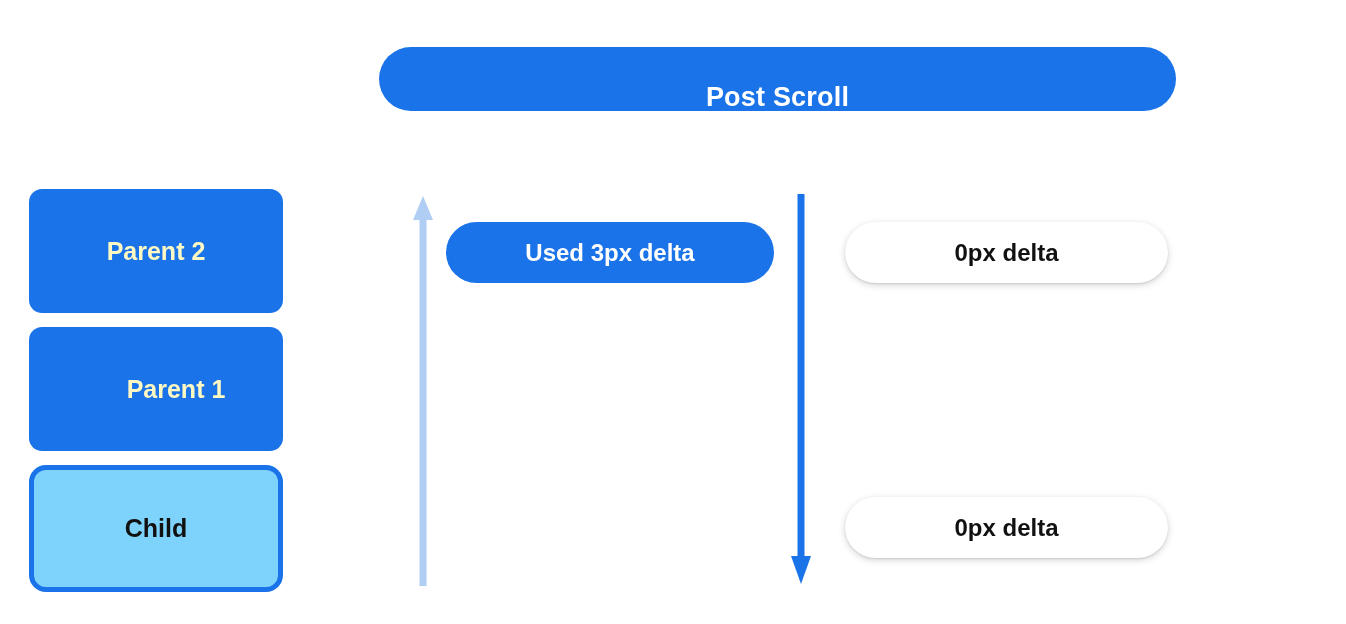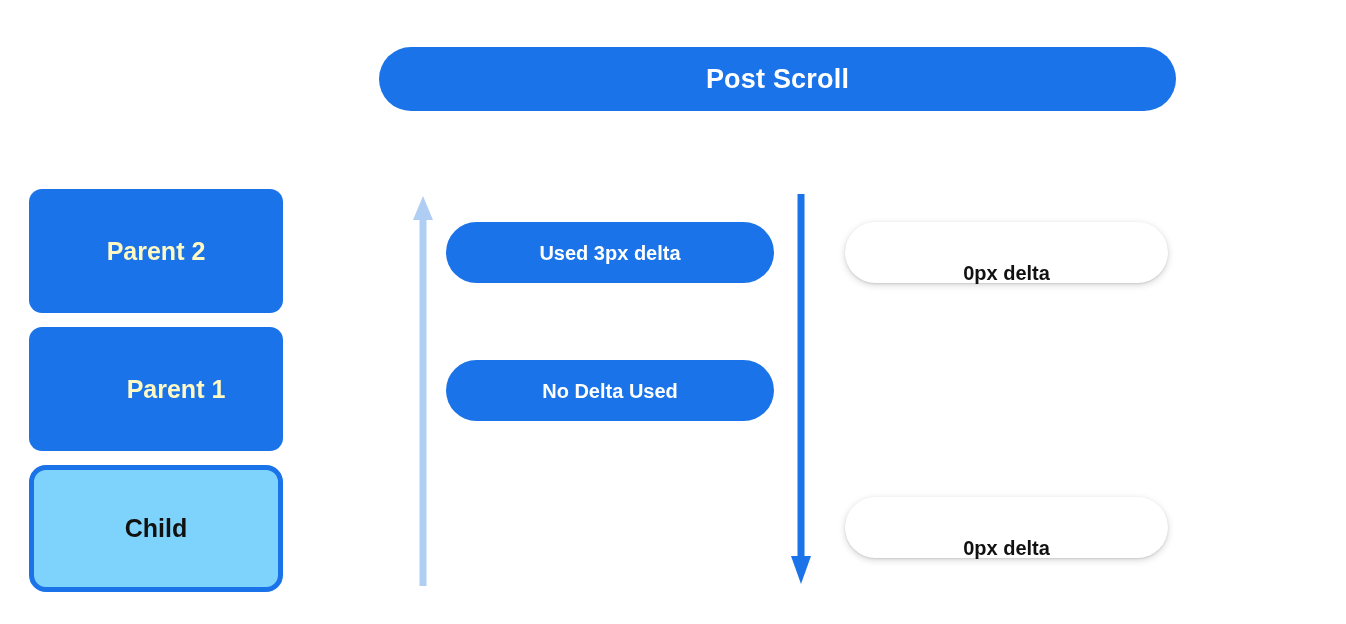--- a/index.html
+++ b/index.html
@@ -24,21 +24,21 @@
   
   .header-banner {
     position: absolute;
     left: 379px;
     top: 47px;
     width: 797px;
     height: 64px;
     border-radius: 32px;
     background: #1a73e8;
     display: flex;
-    align-items: center;
+    align-items: flex-end;
     justify-content: center;
   }
   .header-banner-label {
     color: #ffffff;
     font-size: 27px;
     font-weight: bold;
     letter-spacing: 0.2px;
     line-height: 1;
   }
 
@@ -81,41 +81,40 @@
   
   .pill {
     position: absolute;
     display: flex;
     align-items: center;
     justify-content: center;
     border-radius: 31px;
     box-sizing: border-box;
   }
   .pill-label {
-    font-size: 20px;
+    font-size: 24px;
     font-weight: bold;
     line-height: 1;
     white-space: nowrap;
   }
 
   .pill.blue {
     left: 446px;
     width: 328px;
     height: 61px;
     background: #1a73e8;
   }
   .pill.blue .pill-label { color: #ffffff; }
 
   .pill.white {
     left: 845px;
     width: 323px;
     height: 61px;
     background: #ffffff;
     box-shadow: 0 2px 7px rgba(0,0,0,0.17), 0 1px 2px rgba(0,0,0,0.10);
-    align-items: flex-end;
   }
   .pill.white .pill-label { color: #111111; font-weight: bold; }
 
   #pill-used-delta   { top: 222px; }
   #pill-no-delta     { top: 360px; }
   #pill-zero-top     { top: 222px; }
   #pill-zero-bottom  { top: 497px; }
 </style>
 </head>
 <body>
@@ -145,23 +144,20 @@
 
   <svg class="arrow" style="left:783px; top:190px;" width="40" height="400" viewBox="0 0 40 400">
     <rect x="14.5" y="4" width="7" height="366" fill="#1a73e8"></rect>
     <polygon points="18,394 8,366 28,366" fill="#1a73e8"></polygon>
   </svg>
 
   <div id="pill-used-delta" class="pill blue">
     <span class="pill-label">Used 3px delta</span>
   </div>
 
-  <div id="pill-no-delta" class="pill blue">
-    <span class="pill-label">No Delta Used</span>
-  </div>
 
   <div id="pill-zero-top" class="pill white">
     <span class="pill-label">0px delta</span>
   </div>
 
   <div id="pill-zero-bottom" class="pill white">
     <span class="pill-label">0px delta</span>
   </div>
 
 </div>

